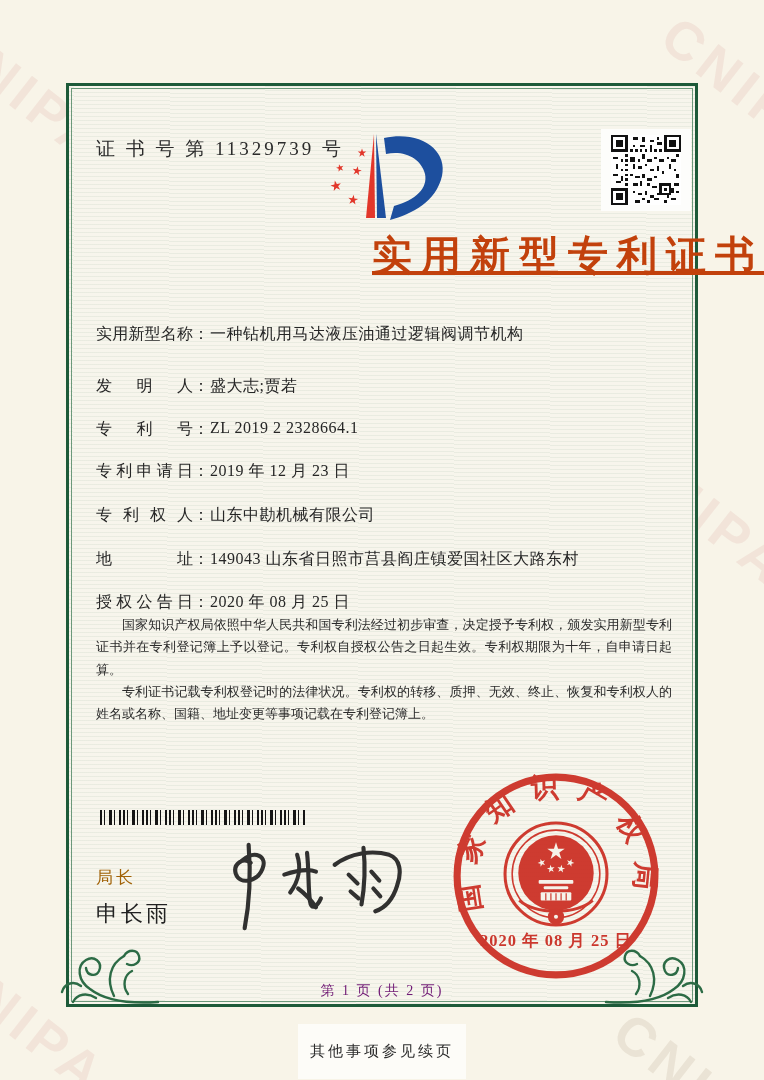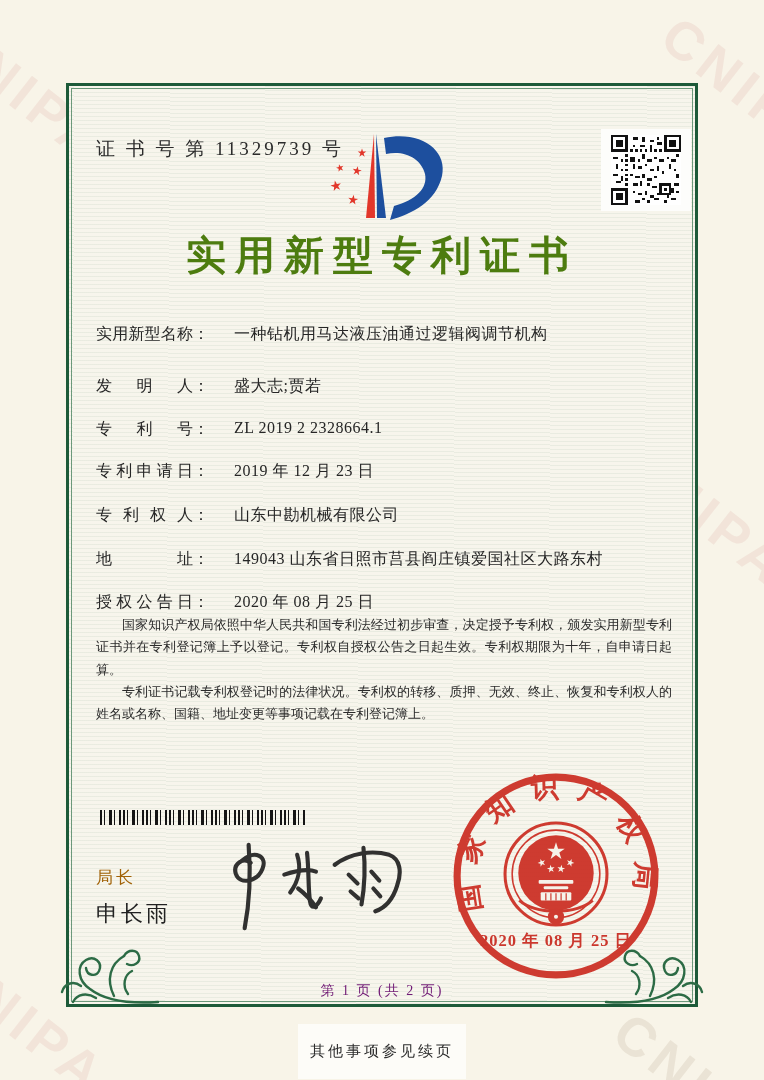--- a/index.html
+++ b/index.html
@@ -34,31 +34,31 @@
   .cert-no{
     position:absolute;left:96px;top:127px;font-size:19px;letter-spacing:3px;color:#2b2b2b;margin-top:9px;
   }
   .logo{position:absolute;left:328px;top:130px;width:128px;height:92px;}
   .qr-panel{
     position:absolute;left:601px;top:129px;width:90px;height:82px;background:#fdfdfb;
     display:flex;align-items:center;justify-content:center;
   }
   .qr-panel svg{width:70px;height:70px;}
   .title{
-    position:absolute;left:0;right:0;top:228px;text-align:center;
-    font-size:40px;font-weight:bold;letter-spacing:9px;color:#4d7c0f;
+    position:absolute;left:0;right:0;top:228px;text-align:right;
+    font-size:40px;font-weight:bold;letter-spacing:9px;color:#c2410c;text-decoration:underline;
   }
   
   .frow{position:absolute;left:96px;width:580px;font-size:16px;color:#262626;}
   .flabel{
     display:inline-block;width:97px;text-align:justify;text-align-last:justify;
     vertical-align:top;
   }
   .fcolon{display:inline-block;vertical-align:top;}
-  .fvalue{margin-left:25px;letter-spacing:0.5px;}
+  .fvalue{margin-left:1px;letter-spacing:0.5px;}
   .fpair2{position:absolute;left:322px;top:0;white-space:nowrap;}
   
   .paras{
     position:absolute;left:96px;top:614px;width:576px;
     font-size:13px;line-height:1.72;color:#2a2a2a;text-align:justify;
   }
   .paras p{margin:0;text-indent:2em;}
   
   .barcode{
     position:absolute;left:100px;top:810px;width:206px;height:15px;

